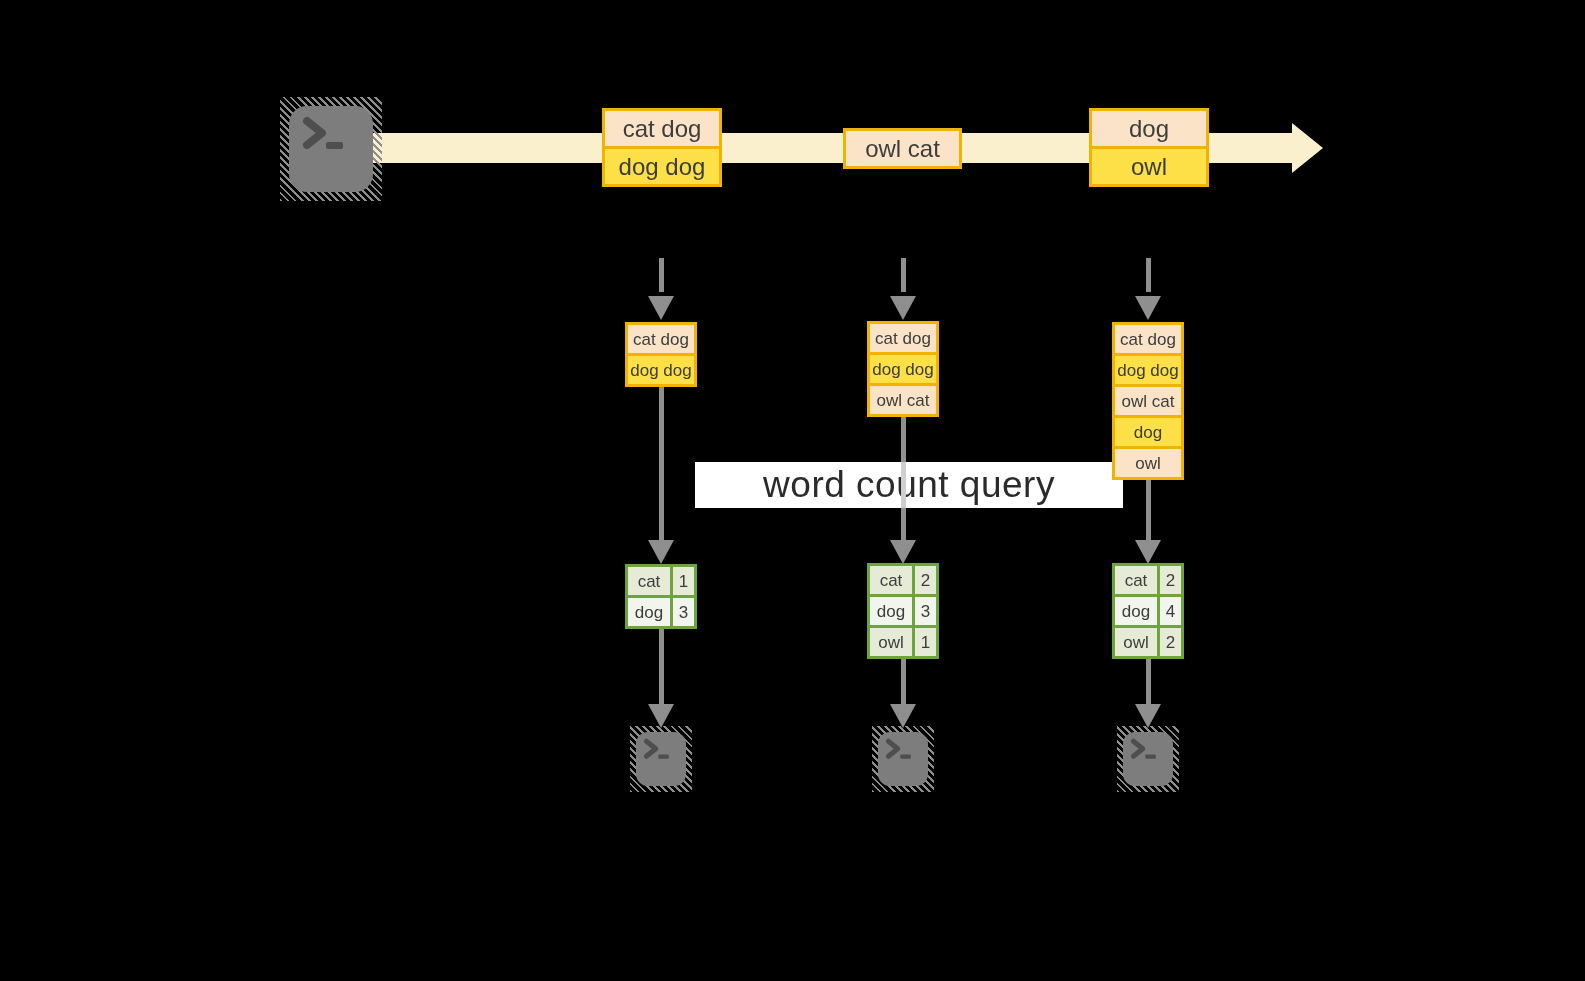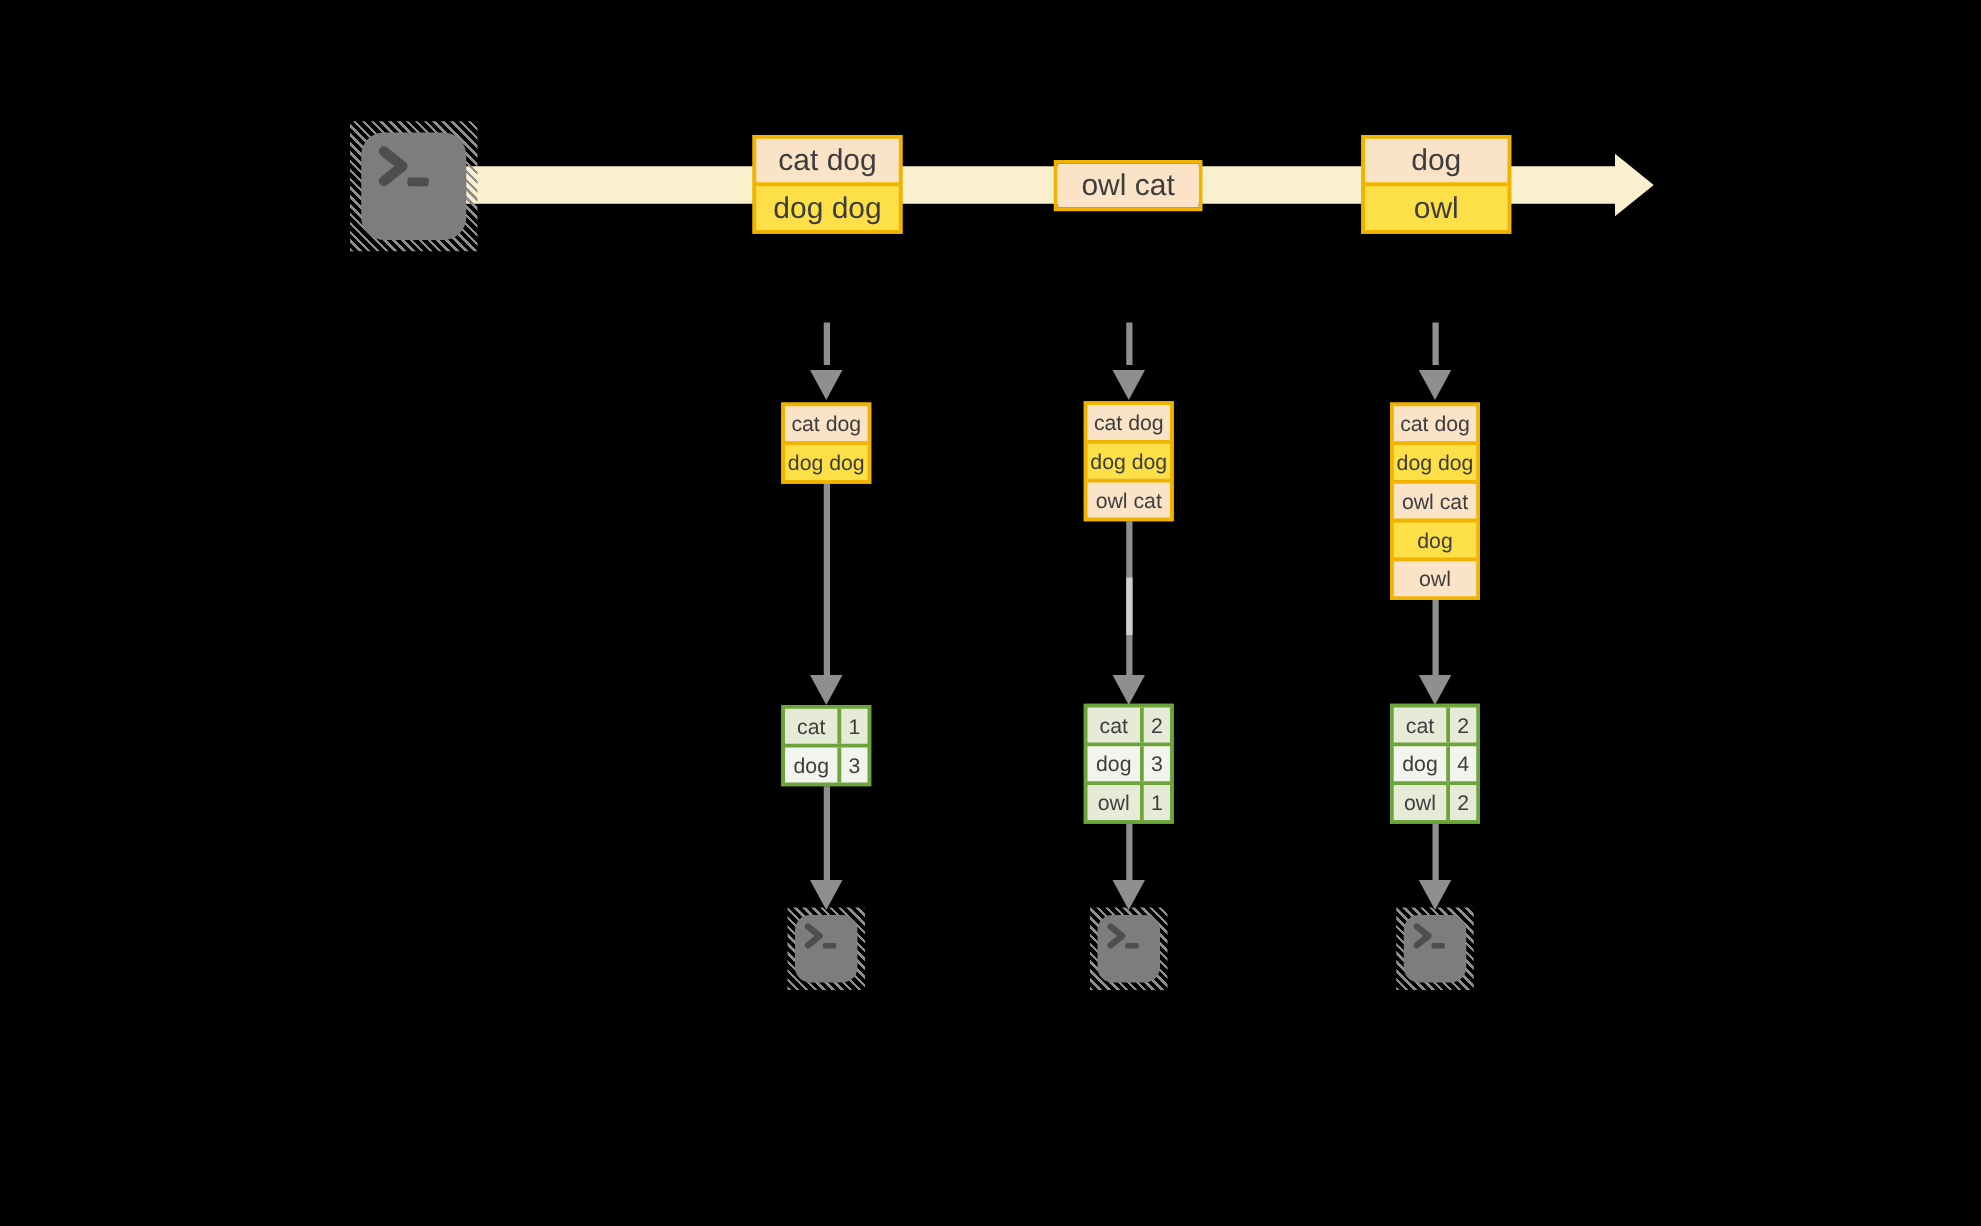--- a/index.html
+++ b/index.html
@@ -132,20 +132,23 @@
 
   <div class="vline" style="left:658.5px; top:387px; height:153px;"></div>
   <div class="varrow" style="left:648px; top:540px;"></div>
 
   <div class="vline" style="left:900.5px; top:417px; height:123px;"></div>
   <div class="varrow" style="left:890px; top:540px;"></div>
 
   <div class="vline" style="left:1145.5px; top:480px; height:60px;"></div>
   <div class="varrow" style="left:1135px; top:540px;"></div>
 
+  <div class="query-band">
+    <span>word count query</span>
+  </div>
   <div class="overline" style="left:900.5px; top:462px; height:46px;"></div>
 
   <div class="gtable" style="left:625px; top:564px;">
     <div class="grow g-dark">
       <div class="gword">cat</div>
       <div class="gcount">1</div>
     </div>
     <div class="grow g-light">
       <div class="gword">dog</div>
       <div class="gcount">3</div>

